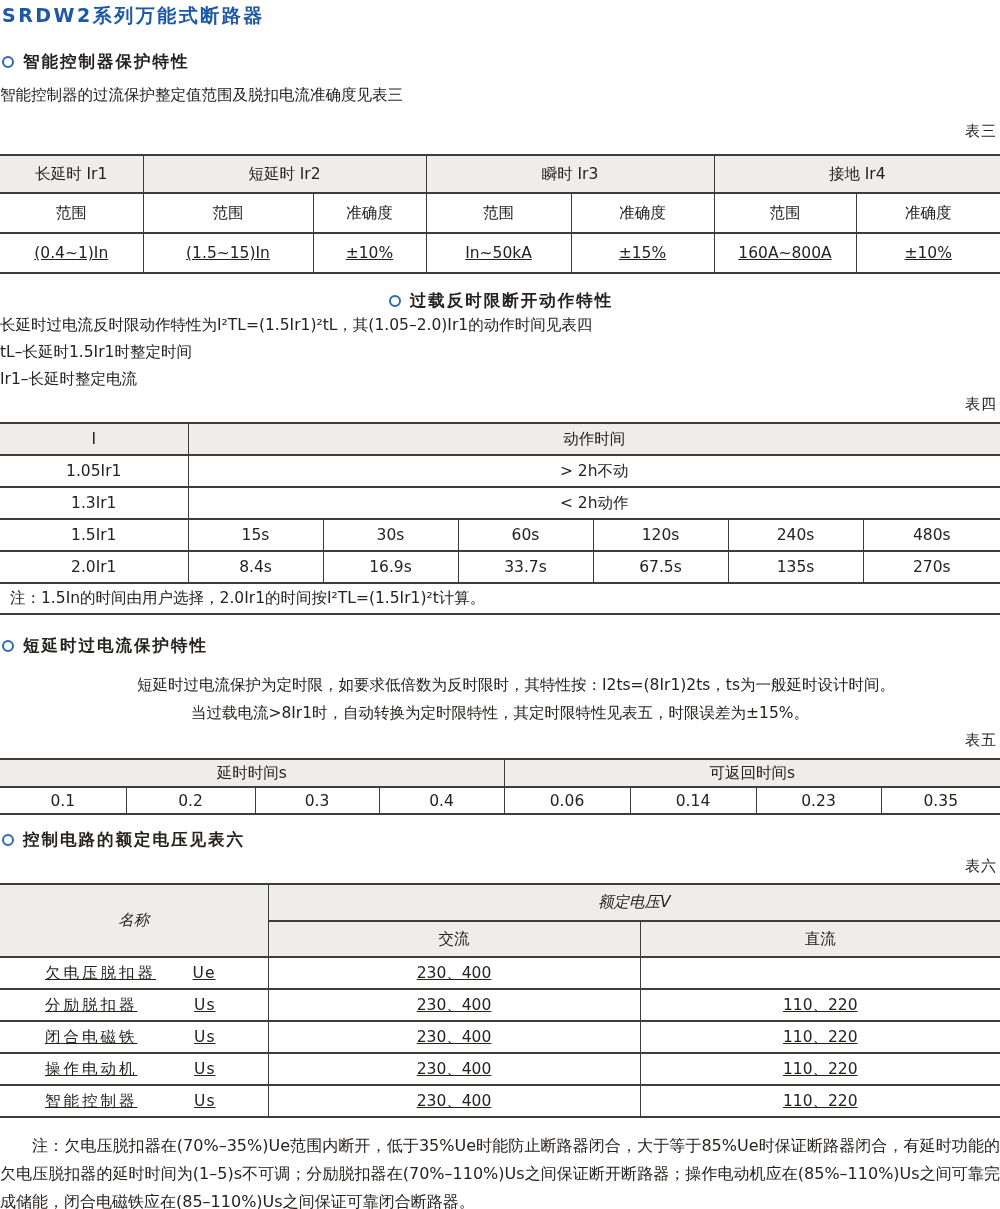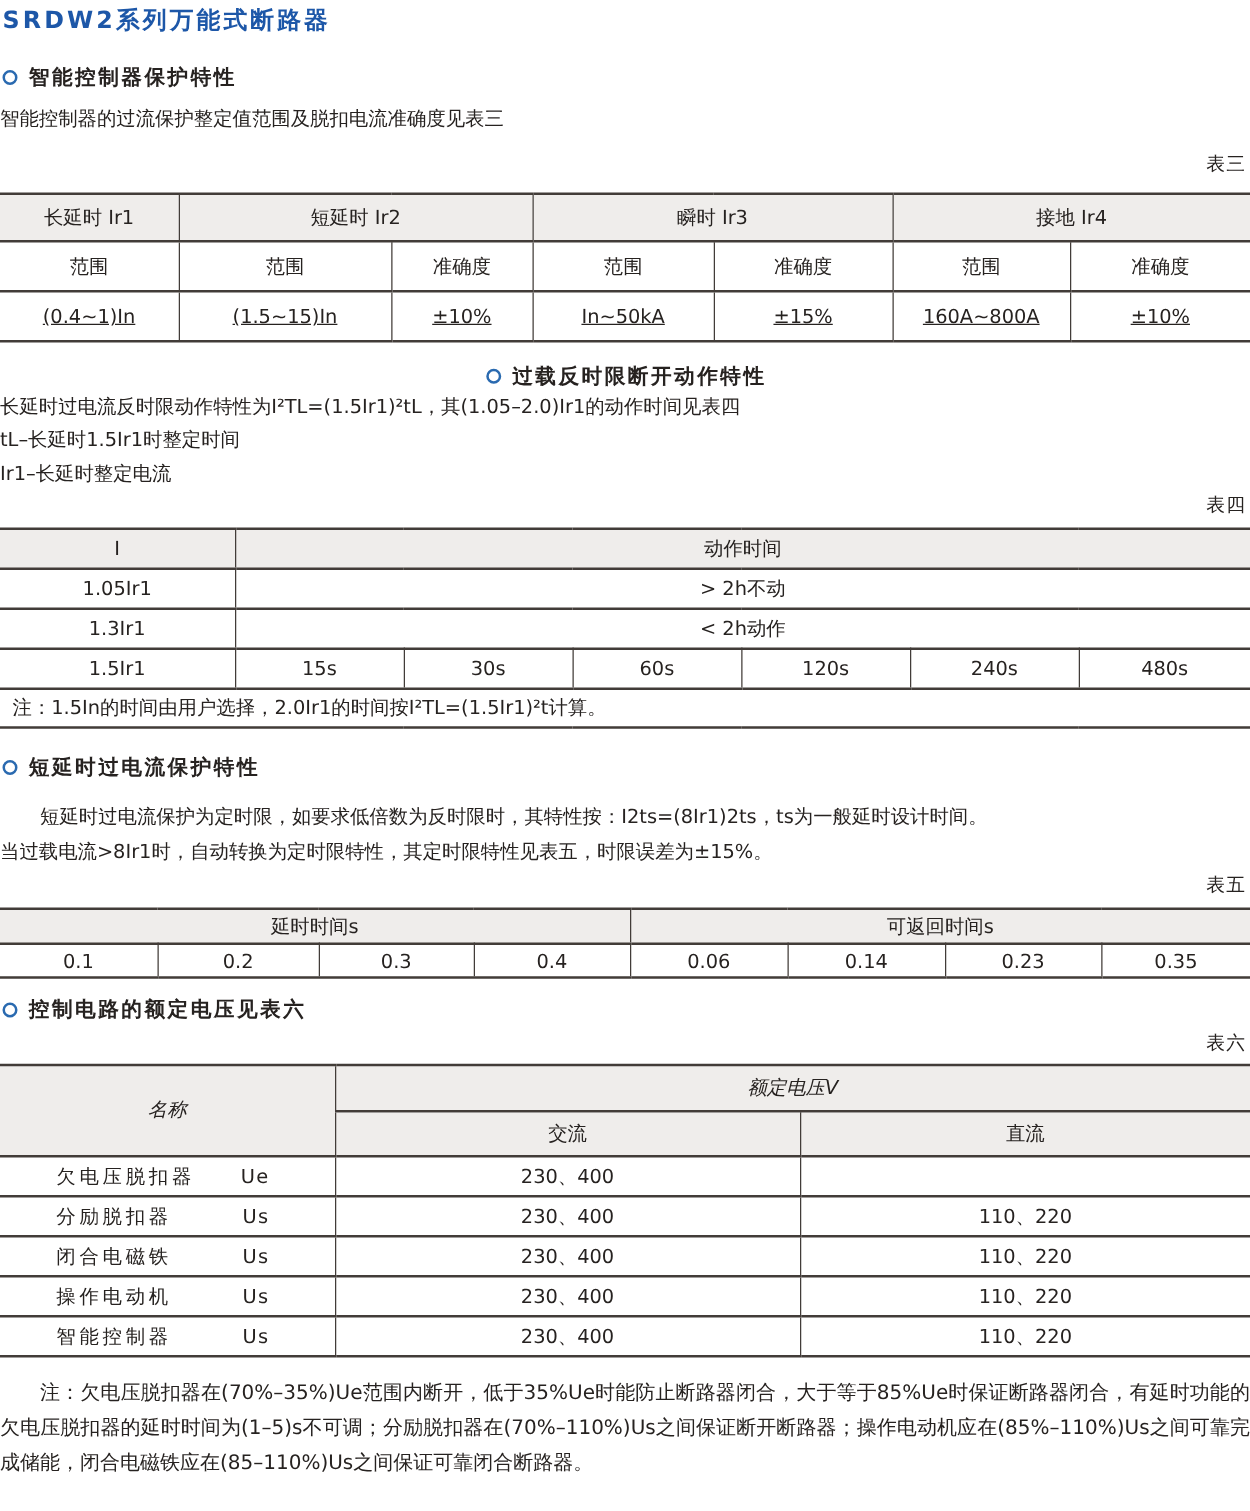--- a/index.html
+++ b/index.html
@@ -51,39 +51,39 @@
   
   .t3 .r1 td { height:38px; }
   .t3 .r2 td { height:40px; }
   .t3 .r3 td { height:40px;text-decoration:underline; }
   .t4 td { height:32px; }
   .t4 .note td { height:31px; text-align:left; padding-left:10px; }
   .t5 .r1 td { height:28px; }
   .t5 .r2 td { height:27px; }
   .t6 .h1 td { height:37px;font-style:italic; }
   .t6 .h2 td { height:36px; }
-  .t6 .dr td { height:32px; }
+  .t6 .dr td { height:32px;text-decoration:underline; }
 
   
   .name-cell { text-align:left !important; }
   .name-wrap { display:flex; align-items:center; padding-left:45px; }
   .dev-name { letter-spacing:3px; }
   .dev-sym  { margin-left:auto; margin-right:52px; letter-spacing:1px; }
 
   .gap-a { margin-top:22px; }   
   .gap-b { margin-top:12px; }   
   .gap-c { margin-top:16px; }   
   .gap-d { margin-top:13px; }   
   .gap-e { margin-top:16px;justify-content:center; }   
   .s2-lines { margin-top:0; }
   .s2-lines p { line-height:27px; }
   .gap-f { margin-top:2px; }    
   .gap-g { margin-top:8px; }    
   .gap-h { margin-top:20px; }   
-  .s3-lines { margin-top:14px; }
+  .s3-lines { margin-top:14px;text-align:center; }
   .s3-lines p { line-height:28px; }
   .gap-i { margin-top:4px; }    
   .gap-j { margin-top:8px;padding-left:48px; }    
   .gap-k { margin-top:14px; }   
   .gap-l { margin-top:6px; }    
   .gap-m { margin-top:7px; }    
   .footnote {
     margin-top:14px;
     font-size:16px; line-height:28px;
     text-align:justify; text-indent:32px;
@@ -177,20 +177,29 @@
     </tr>
     <tr>
       <td>1.5Ir1</td>
       <td>15s</td>
       <td>30s</td>
       <td>60s</td>
       <td>120s</td>
       <td>240s</td>
       <td>480s</td>
     </tr>
+    <tr>
+      <td>2.0Ir1</td>
+      <td>8.4s</td>
+      <td>16.9s</td>
+      <td>33.7s</td>
+      <td>67.5s</td>
+      <td>135s</td>
+      <td>270s</td>
+    </tr>
     <tr class="note">
       <td colspan="7">注：1.5In的时间由用户选择，2.0Ir1的时间按I²TL=(1.5Ir1)²t计算。</td>
     </tr>
   </tbody>
     </table>
 
   <div class="sec-heading gap-h">
     <span class="bullet"></span>
     <span>短延时过电流保护特性</span>
   </div>

